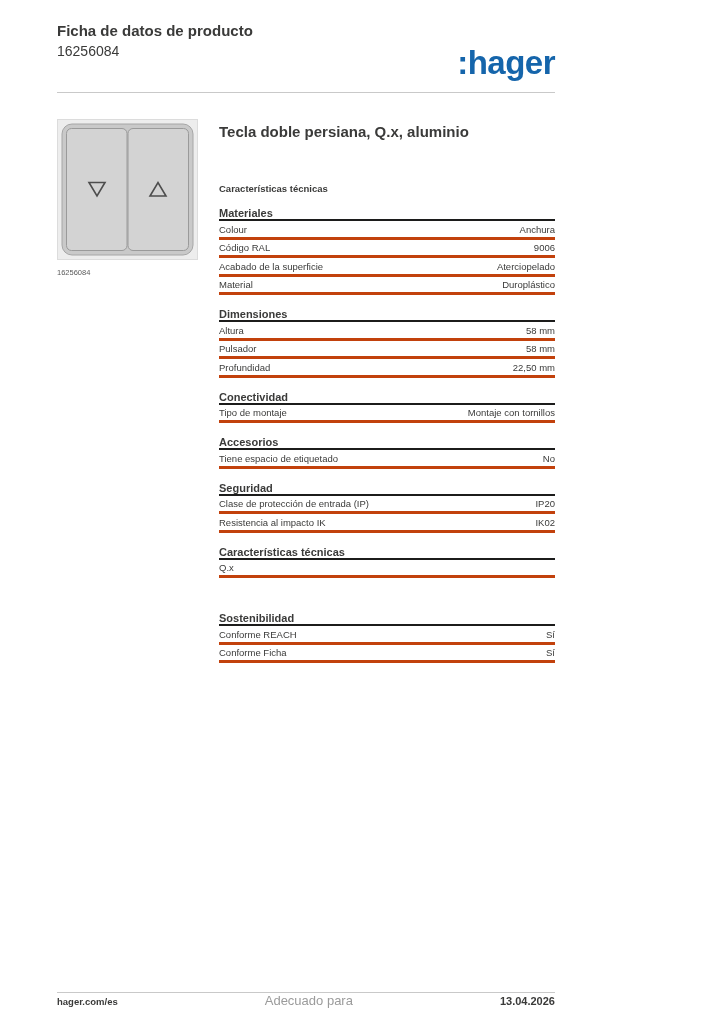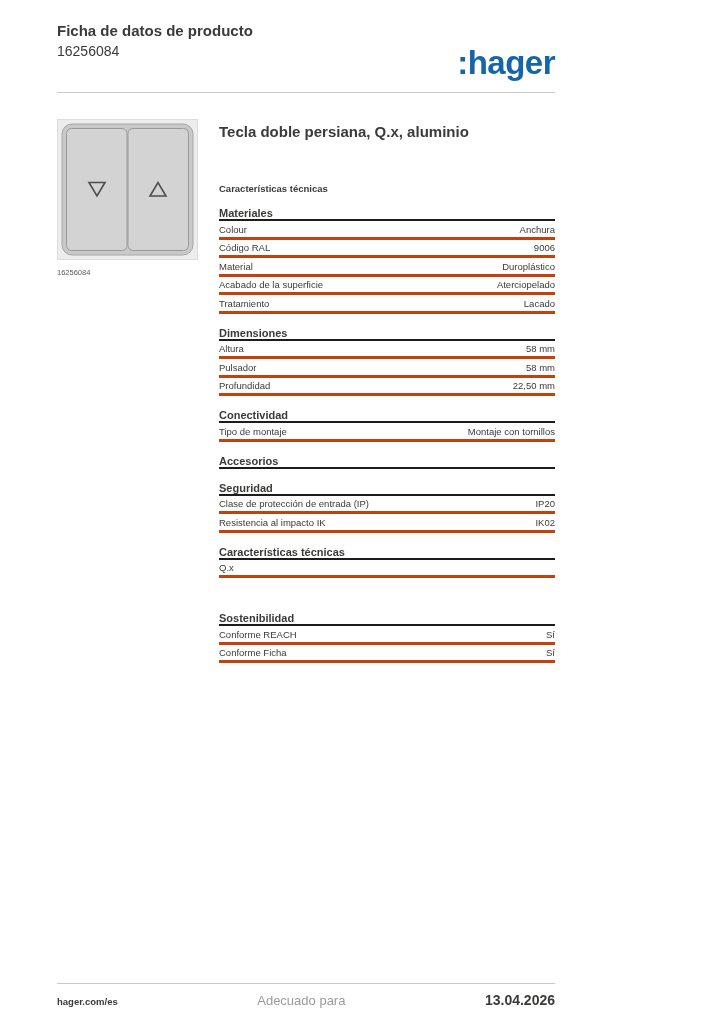--- a/index.html
+++ b/index.html
@@ -49,26 +49,25 @@
   }
   .spec-row .label { text-align: left; padding-right: 10px; white-space: nowrap; }
   .spec-row .value { text-align: right; }
   
   #sections .section:nth-of-type(7) { margin-top: 34px; }
 
   
   .footer {
     position: absolute; left: 57px; right: 49px; bottom: 16px;
     border-top: 1px solid #c9c9c9;
-    padding-top: 8px;
     display: flex; justify-content: space-between; align-items: baseline;
   }
   .footer .site { font-size: 9.5px; font-weight: bold; }
   .footer .note { font-size: 13px; color: #9b9b9b; }
-  .footer .date { font-size: 14px; font-weight: bold; }
+  .footer .date { font-size: 11px; font-weight: bold; }
 </style>
 </head>
 <body>
 
 <div class="page">
 
   <div class="header">
     <div>
       <h1 class="title">Ficha de datos de producto</h1>
       <div class="pid">16256084</div>
@@ -99,30 +98,26 @@
             <div class="section-title">Materiales</div>
             <div class="spec-row">
               <span class="label">Colour</span>
               <span class="value">Anchura</span>
             </div>
             <div class="spec-row">
               <span class="label">Código RAL</span>
               <span class="value">9006</span>
             </div>
             <div class="spec-row">
-              <span class="label">Material</span>
-              <span class="value">Duroplástico</span>
-            </div>
-            <div class="spec-row">
               <span class="label">Acabado de la superficie</span>
               <span class="value">Aterciopelado</span>
             </div>
             <div class="spec-row">
-              <span class="label">Tratamiento</span>
-              <span class="value">Lacado</span>
+              <span class="label">Material</span>
+              <span class="value">Duroplástico</span>
             </div>
           </div>
           <div class="section">
             <div class="section-title">Dimensiones</div>
             <div class="spec-row">
               <span class="label">Altura</span>
               <span class="value">58 mm</span>
             </div>
             <div class="spec-row">
               <span class="label">Pulsador</span>
@@ -135,20 +130,24 @@
           </div>
           <div class="section">
             <div class="section-title">Conectividad</div>
             <div class="spec-row">
               <span class="label">Tipo de montaje</span>
               <span class="value">Montaje con tornillos</span>
             </div>
           </div>
           <div class="section">
             <div class="section-title">Accesorios</div>
+            <div class="spec-row">
+              <span class="label">Tiene espacio de etiquetado</span>
+              <span class="value">No</span>
+            </div>
           </div>
           <div class="section">
             <div class="section-title">Seguridad</div>
             <div class="spec-row">
               <span class="label">Clase de protección de entrada (IP)</span>
               <span class="value">IP20</span>
             </div>
             <div class="spec-row">
               <span class="label">Resistencia al impacto IK</span>
               <span class="value">IK02</span>

